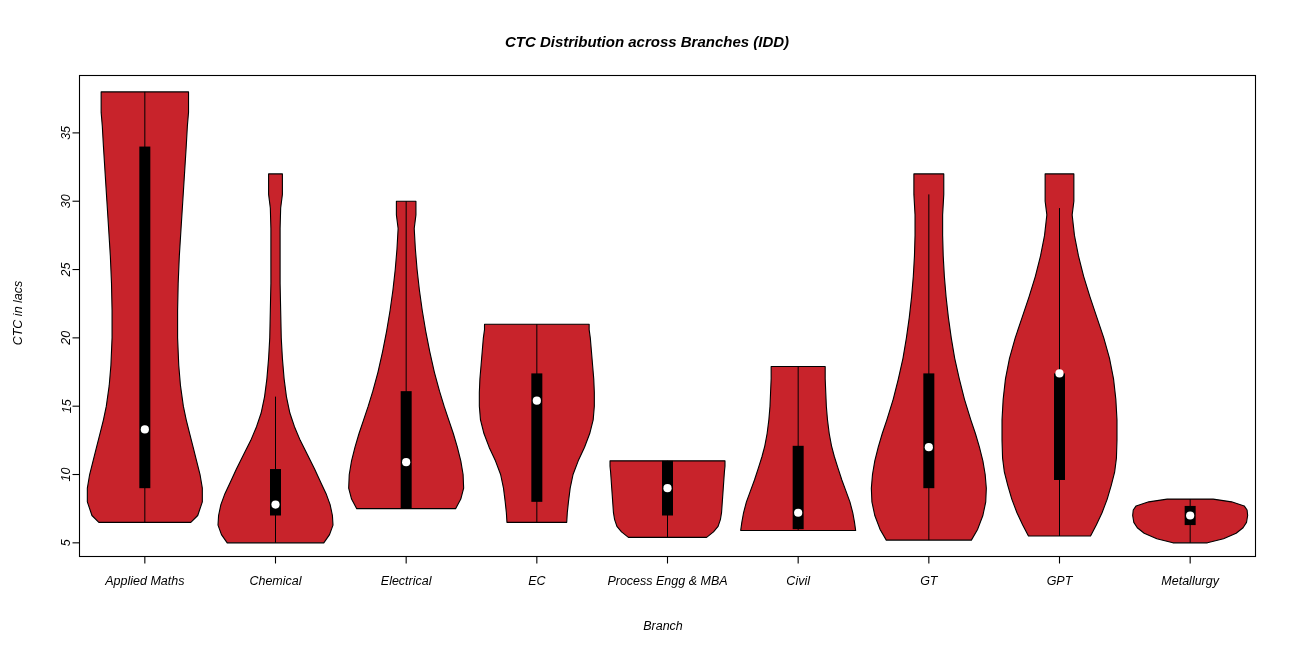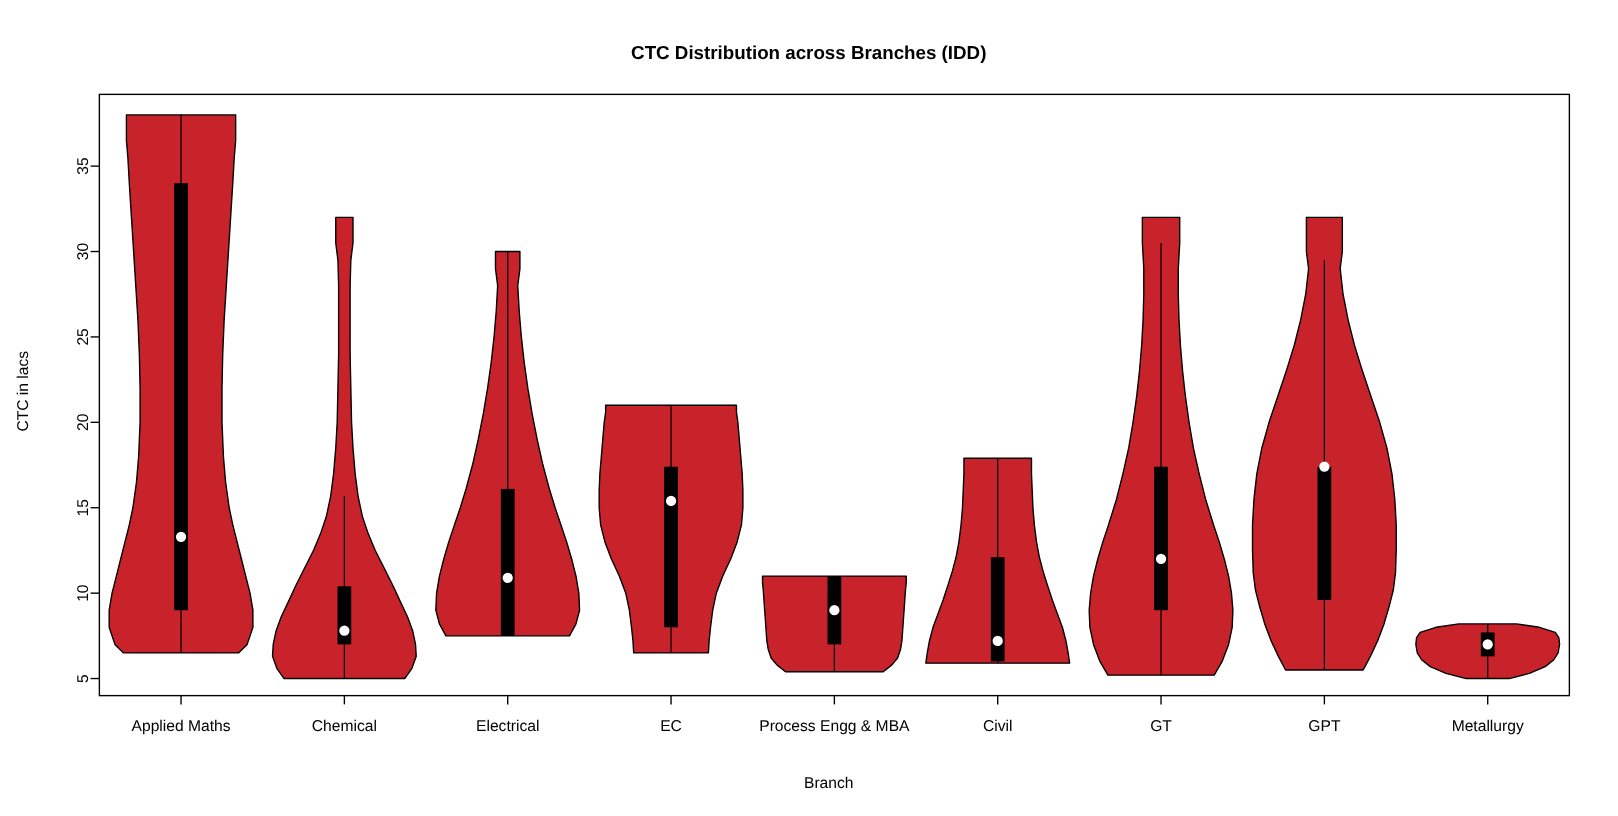--- a/index.html
+++ b/index.html
@@ -11,20 +11,21 @@
     width: 1294px;
     height: 653px;
     font-family: "Liberation Sans", sans-serif;
     color: #000000;
     overflow: hidden;
   }
   #plot-root {
     position: relative;
     width: 1072px;
     height: 653px;
+    font-style: italic;
   }
   svg#violin-plot {
     display: block;
     width: 1294px;
     height: 653px;
   }
   .plot-title {
     font-family: "Liberation Sans", sans-serif;
     font-size: 15px;
     font-weight: bold;

